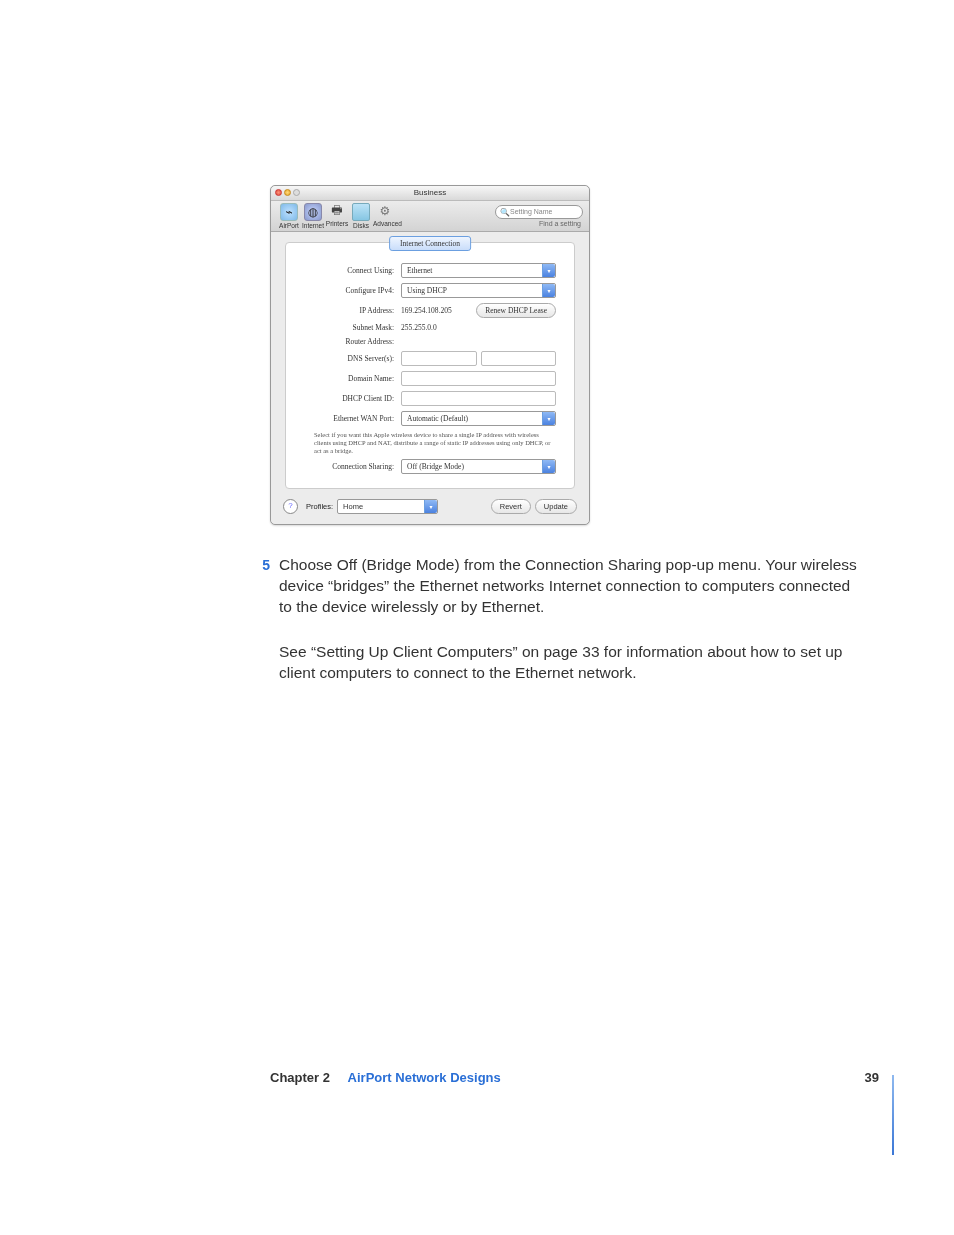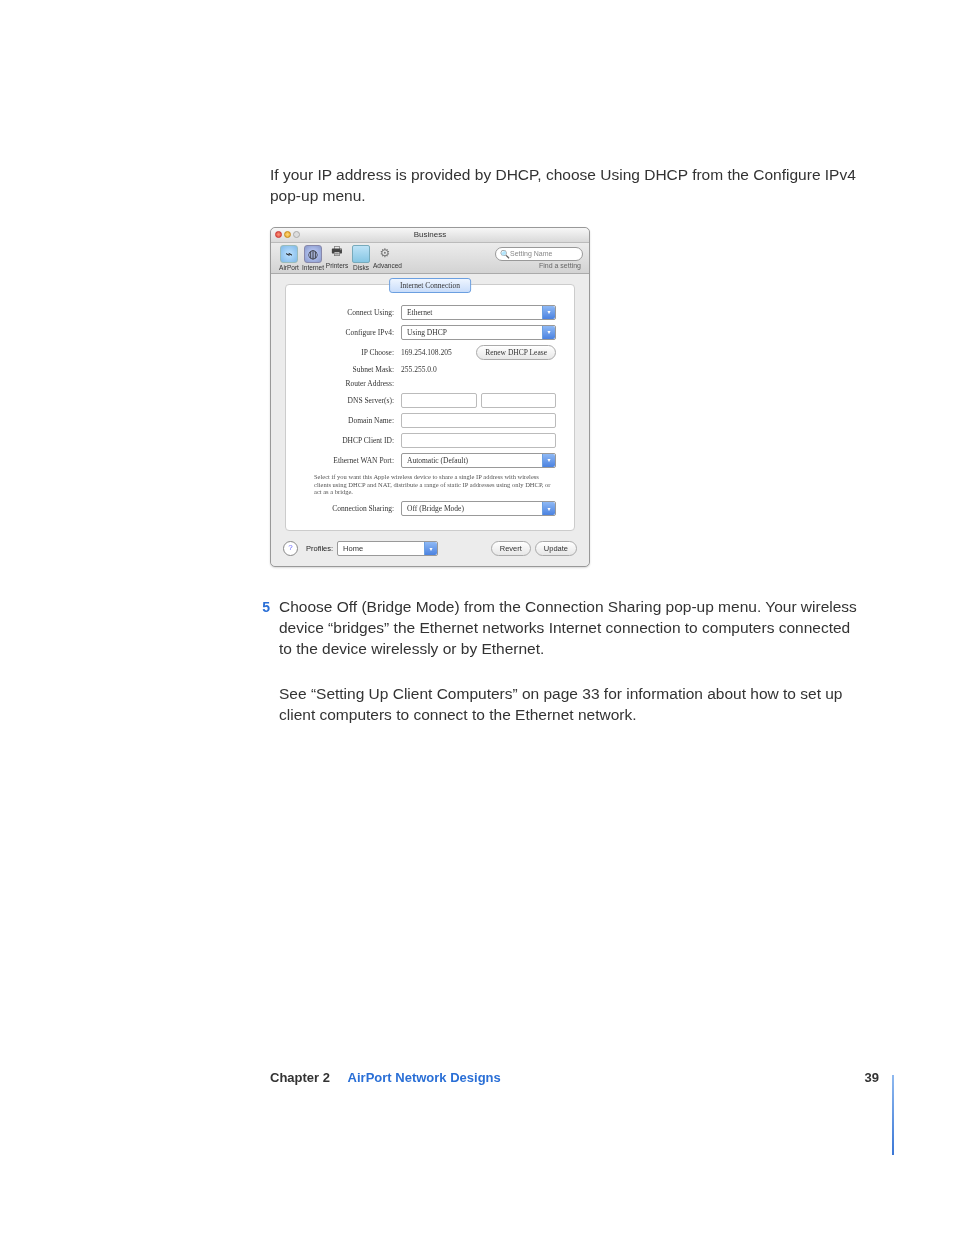--- a/index.html
+++ b/index.html
@@ -225,21 +225,20 @@
   .qmark {
     width:13px; height:13px; border-radius:50%;
     border:1px solid #888; background:#fff;
     font-size:8px; text-align:center; line-height:12px; color:#6a6aff;
   }
 </style>
 </head>
 <body>
 
 <div class="page">
-  <div class="instr">If your IP address is provided by DHCP, choose Using DHCP from the Configure IPv4 pop-up menu.</div>
 
   <div class="shot">
     <div class="titlebar">
       <div class="traffic">
         <span style="background:radial-gradient(#ff8f7a,#d94f3a);border:1px solid #c33;"></span>
         <span style="background:radial-gradient(#ffd97a,#e7a72c);border:1px solid #c88a1a;"></span>
         <span style="background:#ddd;border:1px solid #aaa;"></span>
       </div>
       <span>Business</span>
     </div>
@@ -294,21 +293,21 @@
           <div class="rlabel">Configure IPv4:</div>
           <div class="rval">
             <div class="sel">
               <span>Using DHCP</span>
               <div class="arrow">▾</div>
             </div>
           </div>
         </div>
 
         <div class="row">
-          <div class="rlabel">IP Choose:</div>
+          <div class="rlabel">IP Address:</div>
           <div class="rval">
             <span style="flex:1;">169.254.108.205</span>
             <div class="pillbtn">Renew DHCP Lease</div>
           </div>
         </div>
 
         <div class="row">
           <div class="rlabel">Subnet Mask:</div>
           <div class="rval">
               <span>255.255.0.0</span>

